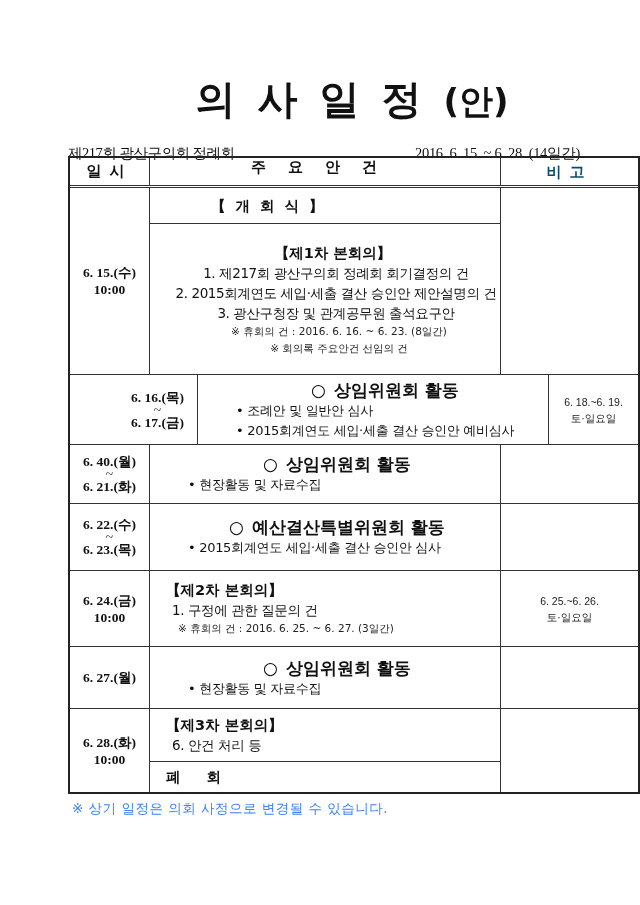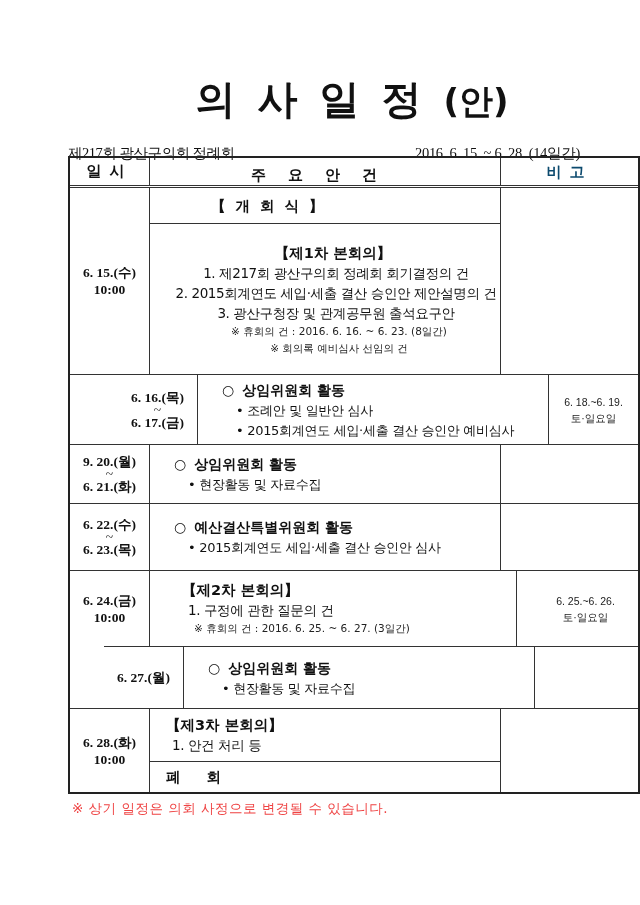--- a/index.html
+++ b/index.html
@@ -16,37 +16,37 @@
   .tbl { position:absolute; left:68px; top:156px; width:572px; border:2px solid #222; box-sizing:border-box; }
   .row { display:flex; border-top:1px solid #333; box-sizing:border-box; }
   .row.header { border-top:none; border-bottom:3px double #333; height:30px; }
   .row.header + .row { border-top:none; }
   .c1 { width:80px; border-right:1px solid #333; box-sizing:border-box; display:flex; flex-direction:column;
         align-items:center; justify-content:center; font-size:13.5px; font-weight:bold; line-height:17px; text-align:center; }
   .c2 { width:351px; border-right:1px solid #333; box-sizing:border-box; display:flex; flex-direction:column; }
   .c3 { flex:1; display:flex; flex-direction:column; align-items:center; justify-content:center;
         font-family:"Liberation Sans", "DejaVu Sans", sans-serif; font-size:10.5px; line-height:16px; color:#222; text-align:center; }
   .hdr { font-family:"DejaVu Sans", sans-serif; font-weight:bold; font-size:15px; }
-  .c2.hdr-cell { align-items:center; justify-content:flex-end; }
+  .c2.hdr-cell { align-items:center; justify-content:flex-start; }
   .hdr-spread { letter-spacing:22px; }
   .hdr-spread2 { letter-spacing:8px; }
 
   .sub { padding:0 0 0 16px; box-sizing:border-box; display:flex; flex-direction:column; justify-content:center; }
   .sub + .sub { border-top:1px solid #333; }
   .bracket { font-family:"DejaVu Sans", sans-serif; font-weight:bold; font-size:14.5px; line-height:20px; }
   .spread { letter-spacing:10px;margin-left:45px; }
   .item { font-family:"DejaVu Sans", sans-serif; font-size:13.5px; line-height:20px; padding-left:6px; white-space:nowrap; letter-spacing:-0.4px; }
   .note { font-family:"DejaVu Sans", sans-serif; font-size:10.5px; line-height:17px; padding-left:12px; color:#222; white-space:nowrap; }
-  .circ { font-family:"DejaVu Sans", sans-serif; font-weight:bold; font-size:14px; line-height:22px; padding-left:8px; white-space:nowrap; }
+  .circ { font-family:"DejaVu Sans", sans-serif; font-weight:bold; font-size:17px; line-height:22px; padding-left:8px; white-space:nowrap;text-align:center; }
   .circ .o { font-weight:normal; margin-right:8px; }
   .bullet { font-family:"DejaVu Sans", sans-serif; font-size:13px; line-height:20px; padding-left:22px; white-space:nowrap; letter-spacing:-0.3px; }
   .tilde { line-height:8px; font-weight:normal; }
   .closing { font-family:Liberation Sans, sans-serif; font-weight:bold; font-size:14.5px; letter-spacing:26px; }
 
-  .footnote { position:absolute; left:72px; top:800px; font-family:"DejaVu Sans", sans-serif; font-size:13.5px; color:#ef4444; letter-spacing:0.5px; }
+  .footnote { position:absolute; left:72px; top:800px; font-family:"DejaVu Sans", sans-serif; font-size:13.5px; color:#3b82f6; letter-spacing:0.5px; }
 </style>
 </head>
 <body>
 
 <div class="title">
   <span class="t-main">의사일정</span><span class="t-sub">(안)</span>
 </div>
 
 <div class="subhead">
   <span class="left">제217회 광산구의회 정례회</span>
@@ -75,21 +75,21 @@
     <div class="c2">
       <div class="sub" style="height:35px;">
         <span class="bracket spread">【개회식】</span>
       </div>
       <div class="sub" style="flex:1;padding-top:2px;text-align:center;">
         <span class="bracket">【제1차 본회의】</span>
         <span class="item">1. 제217회 광산구의회 정례회 회기결정의 건</span>
         <span class="item">2. 2015회계연도 세입·세출 결산 승인안 제안설명의 건</span>
         <span class="item">3. 광산구청장 및 관계공무원 출석요구안</span>
         <span class="note">※ 휴회의 건 : 2016. 6. 16. ~ 6. 23. (8일간)</span>
-        <span class="note">※ 회의록 예비심사 선임의 건</span>
+        <span class="note">※ 회의록 주요안건 선임의 건</span>
       </div>
     </div>
     <div class="c3"></div>
   </div>
 
   <div class="row" style="height:70px;padding-left:48px;">
     <div class="c1">
       <span>6. 16.(목)</span>
       <span class="tilde">~</span>
       <span>6. 17.(금)</span>
@@ -102,21 +102,21 @@
       </div>
     </div>
     <div class="c3">
       <span>6. 18.~6. 19.</span>
       <span>토·일요일</span>
     </div>
   </div>
 
   <div class="row" style="height:59px;">
     <div class="c1">
-      <span>9. 20.(월)</span>
+      <span>6. 40.(월)</span>
       <span class="tilde">~</span>
       <span>6. 21.(화)</span>
     </div>
     <div class="c2">
       <div class="sub" style="flex:1;">
         <span class="circ"><span class="o">○</span><span>상임위원회 활동</span></span>
         <span class="bullet">• 현장활동 및 자료수집</span>
       </div>
     </div>
     <div class="c3"></div>
@@ -130,60 +130,60 @@
     </div>
     <div class="c2">
       <div class="sub" style="flex:1;">
         <span class="circ"><span class="o">○</span><span>예산결산특별위원회 활동</span></span>
         <span class="bullet">• 2015회계연도 세입·세출 결산 승인안 심사</span>
       </div>
     </div>
     <div class="c3"></div>
   </div>
 
-  <div class="row" style="height:76px;gap:16px;">
+  <div class="row" style="height:76px;">
     <div class="c1">
       <span>6. 24.(금)</span>
       <span>10:00</span>
     </div>
     <div class="c2">
       <div class="sub" style="flex:1;">
         <span class="bracket">【제2차 본회의】</span>
         <span class="item">1. 구정에 관한 질문의 건</span>
         <span class="note">※ 휴회의 건 : 2016. 6. 25. ~ 6. 27. (3일간)</span>
       </div>
     </div>
     <div class="c3">
       <span>6. 25.~6. 26.</span>
       <span>토·일요일</span>
     </div>
   </div>
 
-  <div class="row" style="height:62px;margin-left:34px;">
+  <div class="row" style="height:62px;">
     <div class="c1">
       <span>6. 27.(월)</span>
     </div>
     <div class="c2">
       <div class="sub" style="flex:1;">
         <span class="circ"><span class="o">○</span><span>상임위원회 활동</span></span>
         <span class="bullet">• 현장활동 및 자료수집</span>
       </div>
     </div>
     <div class="c3"></div>
   </div>
 
   <div class="row" style="height:84px;">
     <div class="c1">
       <span>6. 28.(화)</span>
       <span>10:00</span>
     </div>
     <div class="c2">
       <div class="sub" style="height:52px;">
         <span class="bracket">【제3차 본회의】</span>
-        <span class="item">1. 안건 처리 등</span>
+        <span class="item">6. 안건 처리 등</span>
       </div>
       <div class="sub" style="flex:1;">
         <span class="closing">폐회</span>
       </div>
     </div>
     <div class="c3"></div>
   </div>
 </div>
 
 <div class="footnote">※ 상기 일정은 의회 사정으로 변경될 수 있습니다.</div>

